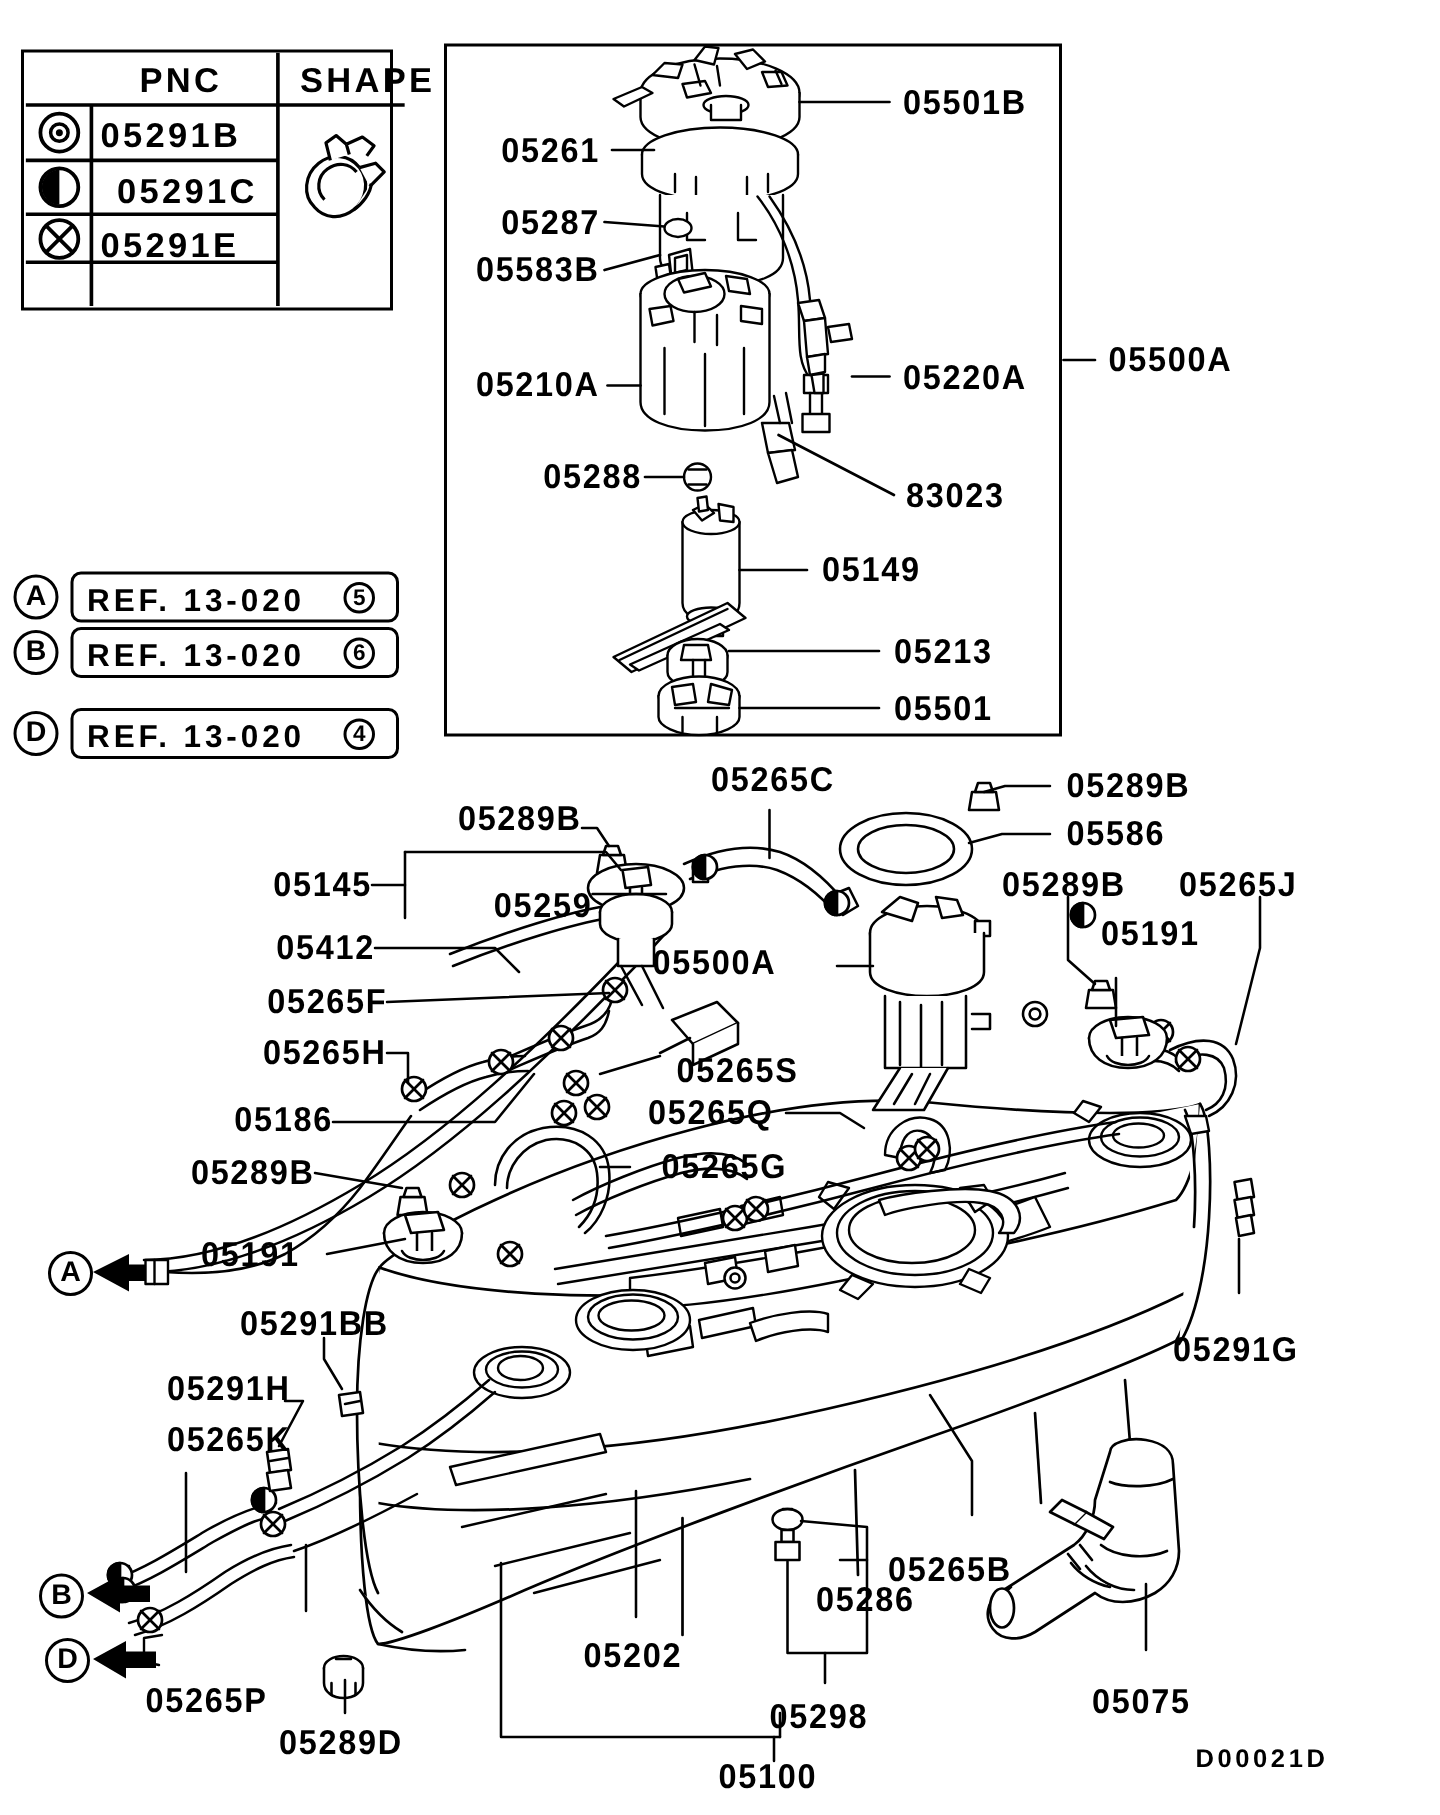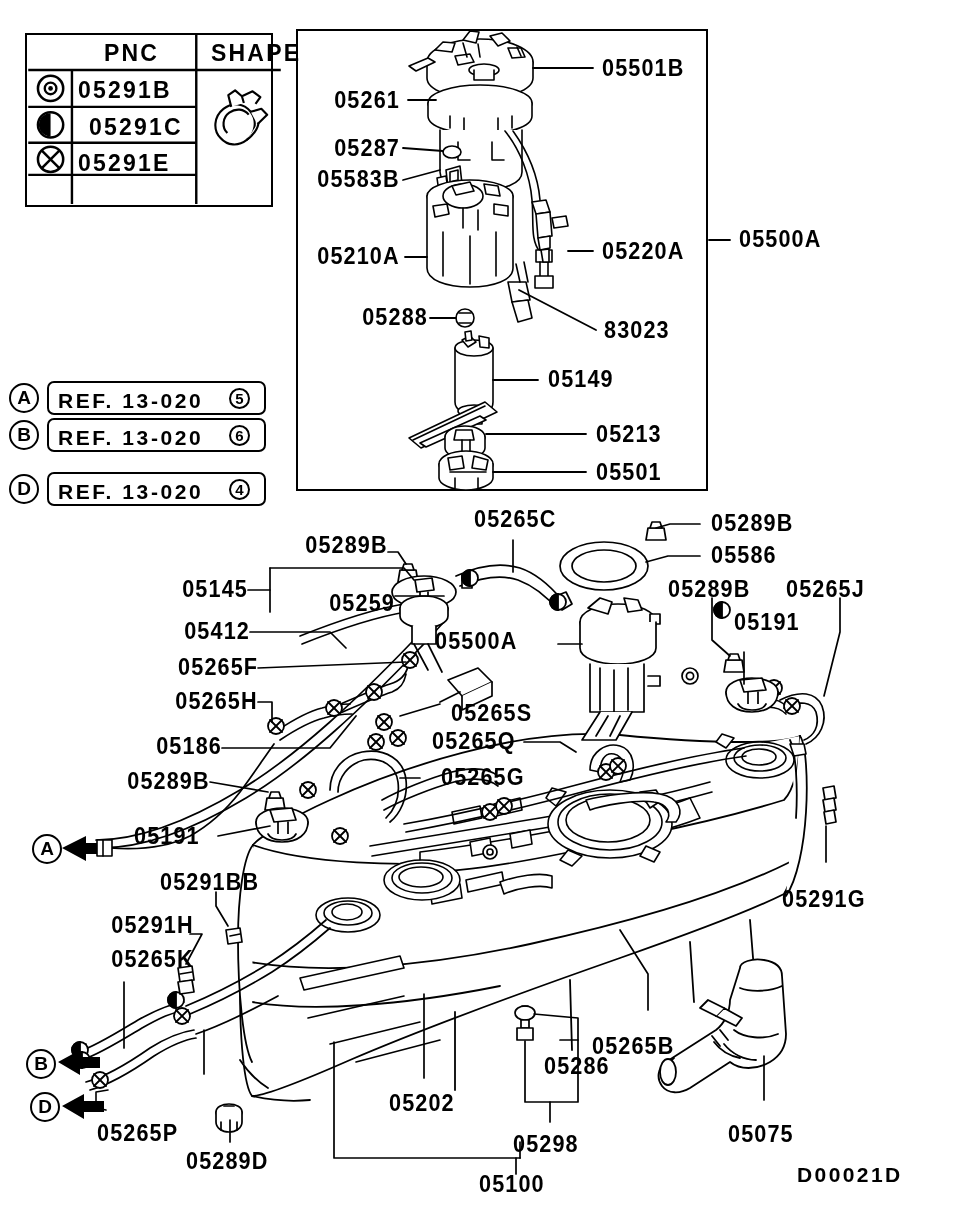--- a/index.html
+++ b/index.html
@@ -44,25 +44,25 @@
     position:absolute;
     width:30px; height:30px; border:2.5px solid #000; border-radius:50%;
     font-family:"Liberation Sans", sans-serif;
     font-size:19px; font-weight:bold; color:#000;
     display:flex; align-items:center; justify-content:center;
     box-sizing:border-box;
   }
   .diagid {
     position:absolute;
     font-family:"Liberation Sans", sans-serif;
-    font-size:21px; font-weight:bold; letter-spacing:2.4px;
+    font-size:17px; font-weight:bold; letter-spacing:2.4px;
     color:#000; white-space:nowrap;
   }
   .pnc-table {
-    position:absolute; left:25px; top:33px; width:248px; height:174px;
+    position:absolute; left:14px; top:33px; width:248px; height:174px;
     border:2.5px solid #000; box-sizing:border-box;
   }
 </style>
 </head>
 <body>
 
 <div id="stage">
 
   <div class="pnc-table">
     <svg viewBox="0 0 260 174" width="255" height="169" style="position:absolute;left:0;top:0;">

